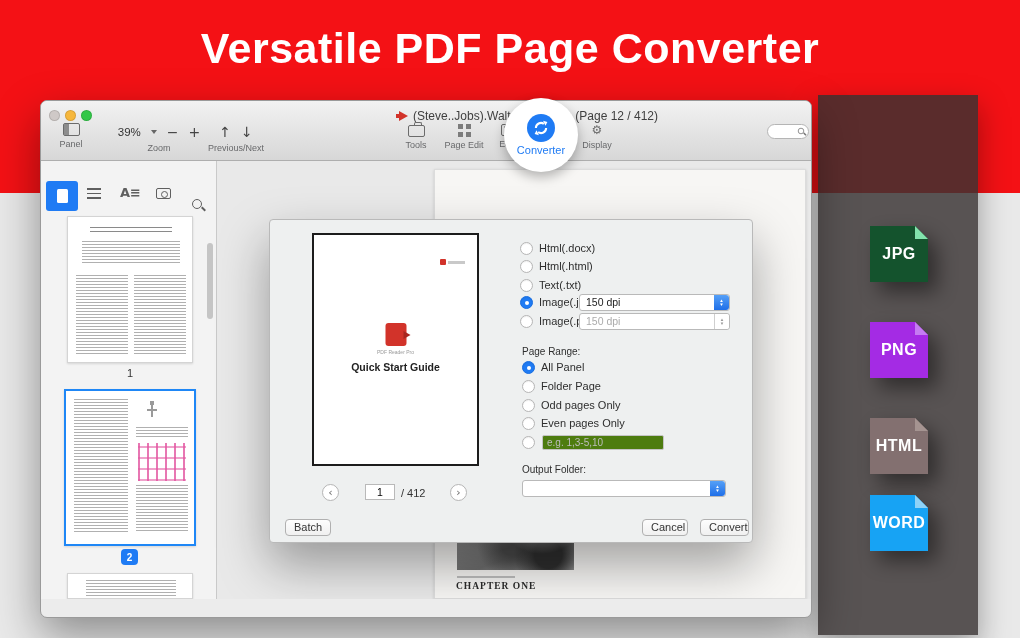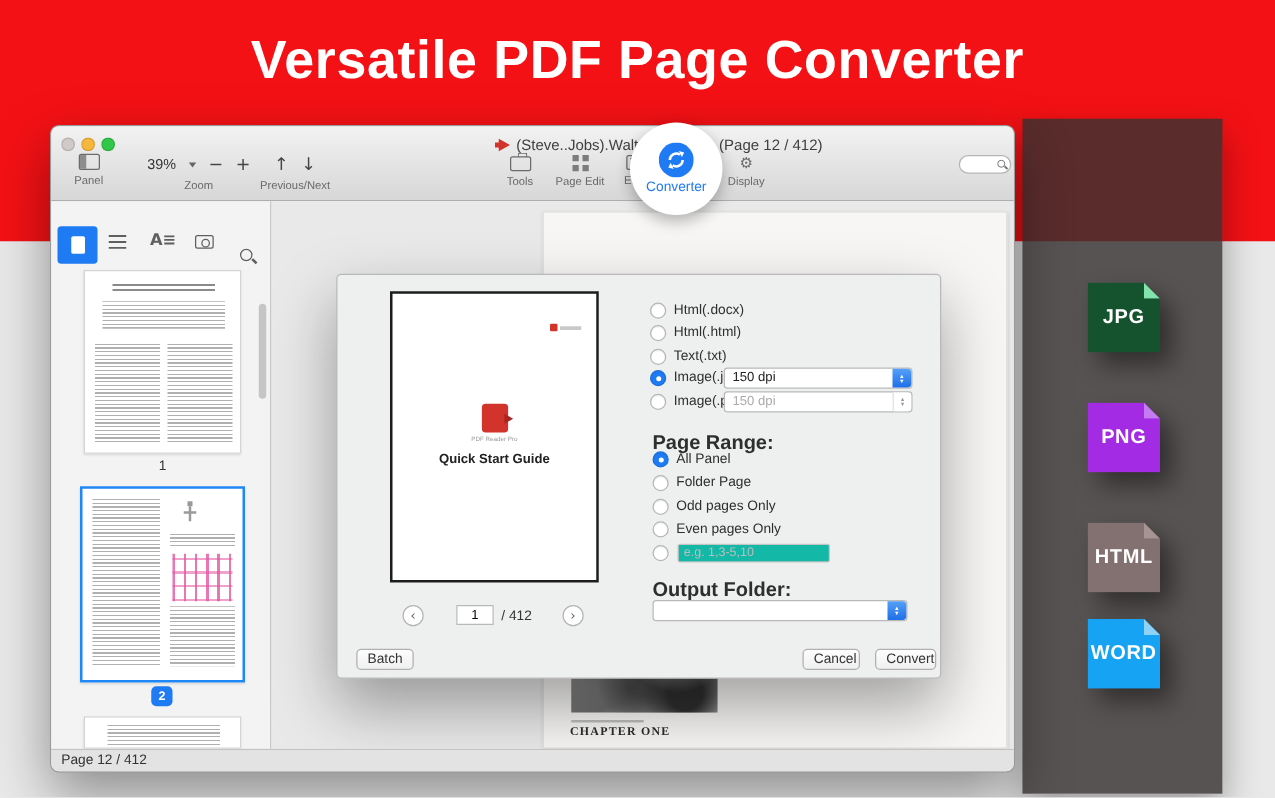--- a/index.html
+++ b/index.html
@@ -148,23 +148,23 @@
     box-shadow:inset 0 1px 1px rgba(0,0,0,.06);flex:none;}
   .radio.on{background:#1f7bf4;border-color:#1a6fe0;position:relative;}
   .radio.on::after{content:'';position:absolute;left:4px;top:4px;width:4px;height:4px;border-radius:50%;background:#fff;}
   .sel-box{position:absolute;width:151px;height:17px;background:#fff;border:1px solid #b9b9b9;
     border-radius:3px;font-size:10.5px;color:#222;line-height:15px;padding-left:6px;}
   .sel-box .step{position:absolute;right:0;top:0;bottom:0;width:15px;border-radius:0 3px 3px 0;
     background:linear-gradient(#55a0f7,#1f6fe8);display:flex;flex-direction:column;
     align-items:center;justify-content:center;color:#fff;font-size:4.5px;line-height:4px;}
   .sel-box.dis{color:#ababab;}
   .sel-box.dis .step{background:#fff;border-left:1px solid #cfcfcf;color:#9a9a9a;}
-  .group-label{position:absolute;font-size:16px;color:#2e2e2e;font-weight:bold;}
+  .group-label{position:absolute;font-size:10px;color:#2e2e2e;}
   .custom-input{position:absolute;left:272px;top:215px;width:122px;height:15px;border:1px solid #c4c4c4;
-    border-radius:2px;background:#14b8a6;font-size:10px;padding:0 4px;font-family:"Liberation Sans",sans-serif;}
+    border-radius:2px;background:#4d7c0f;font-size:10px;padding:0 4px;font-family:"Liberation Sans",sans-serif;}
   .custom-input::placeholder{color:#bdbdbd;}
 
   .statusbar{position:absolute;left:0;right:0;bottom:0;height:18px;background:#e3e3e3;
     border-top:1px solid #c2c2c2;border-radius:0 0 6px 6px;font-size:11px;color:#333;
     line-height:17px;padding-left:8px;}
 </style>
 </head>
 <body>
 
 <div class="stage">
@@ -393,15 +393,14 @@
               <span>▲</span>
               <span>▼</span>
             </span>
         </div>
 
         <div class="btn" style="left:372px;top:299px;width:46px">Cancel</div>
         <div class="btn" style="left:430px;top:299px;width:49px">Convert</div>
       </div>
     </div>
 
-    <div class="statusbar">Page 12 / 412</div>
   </div>
 </div>
 
 </body></html>

